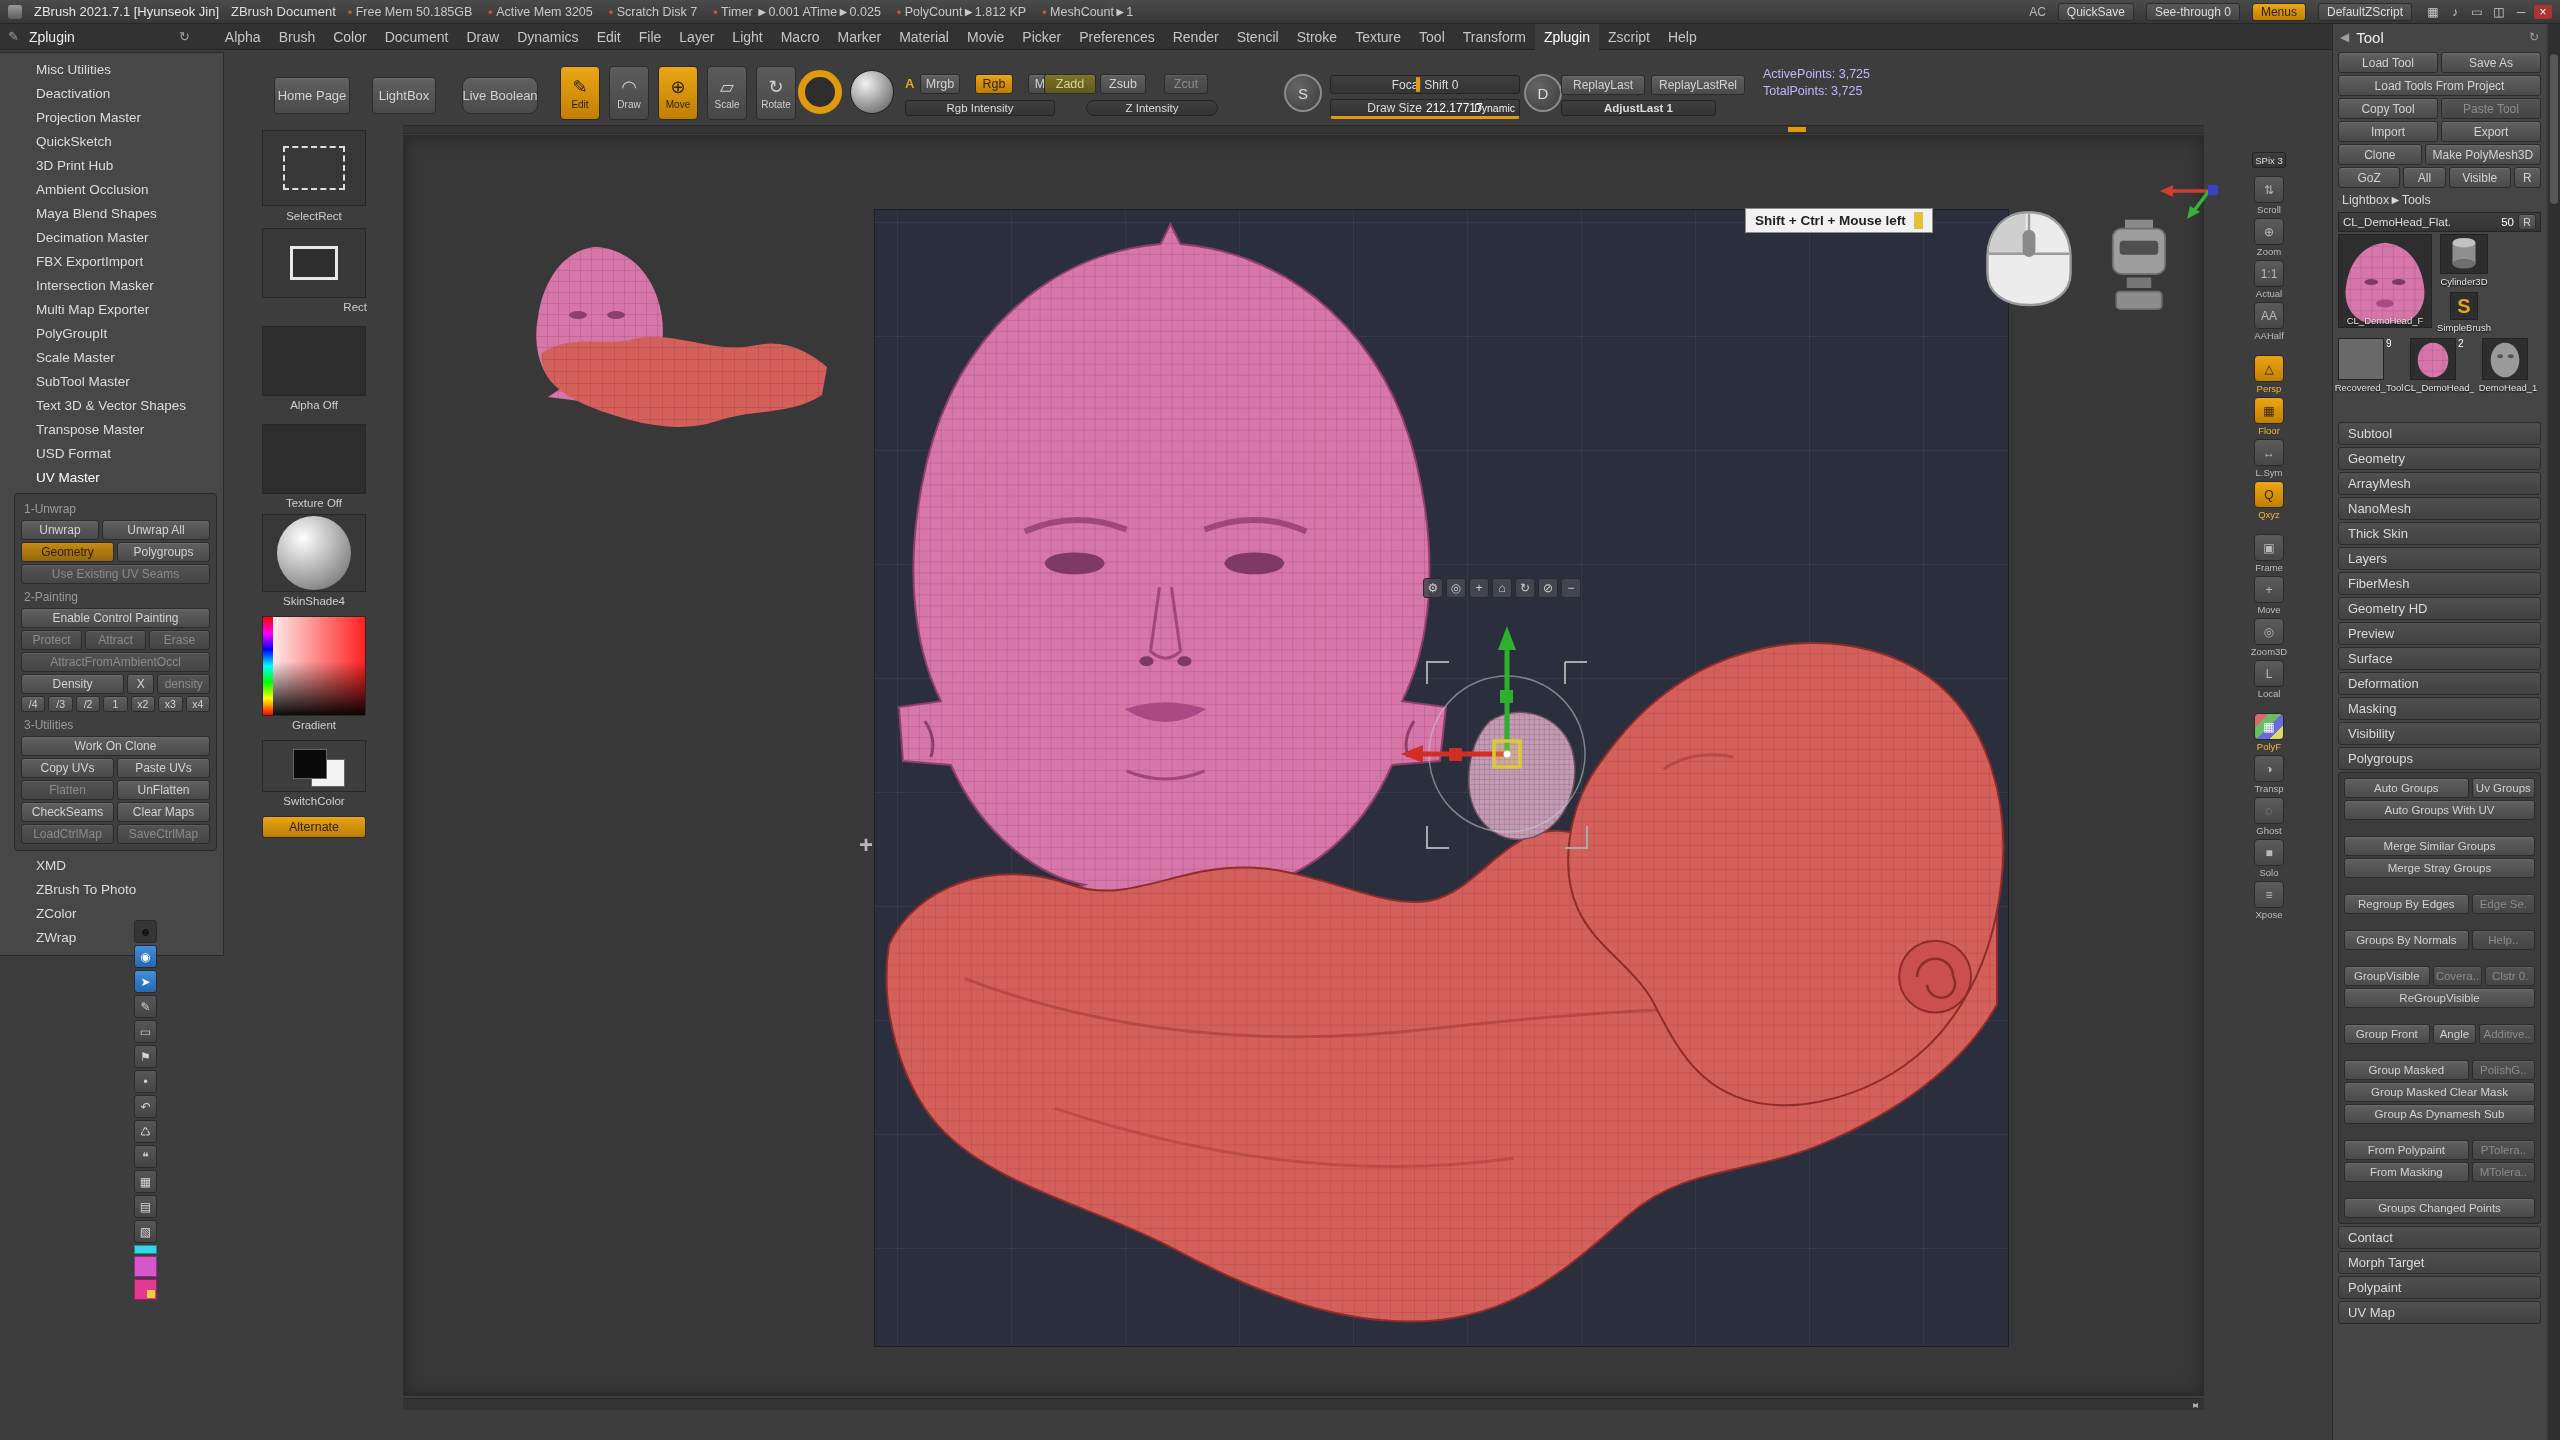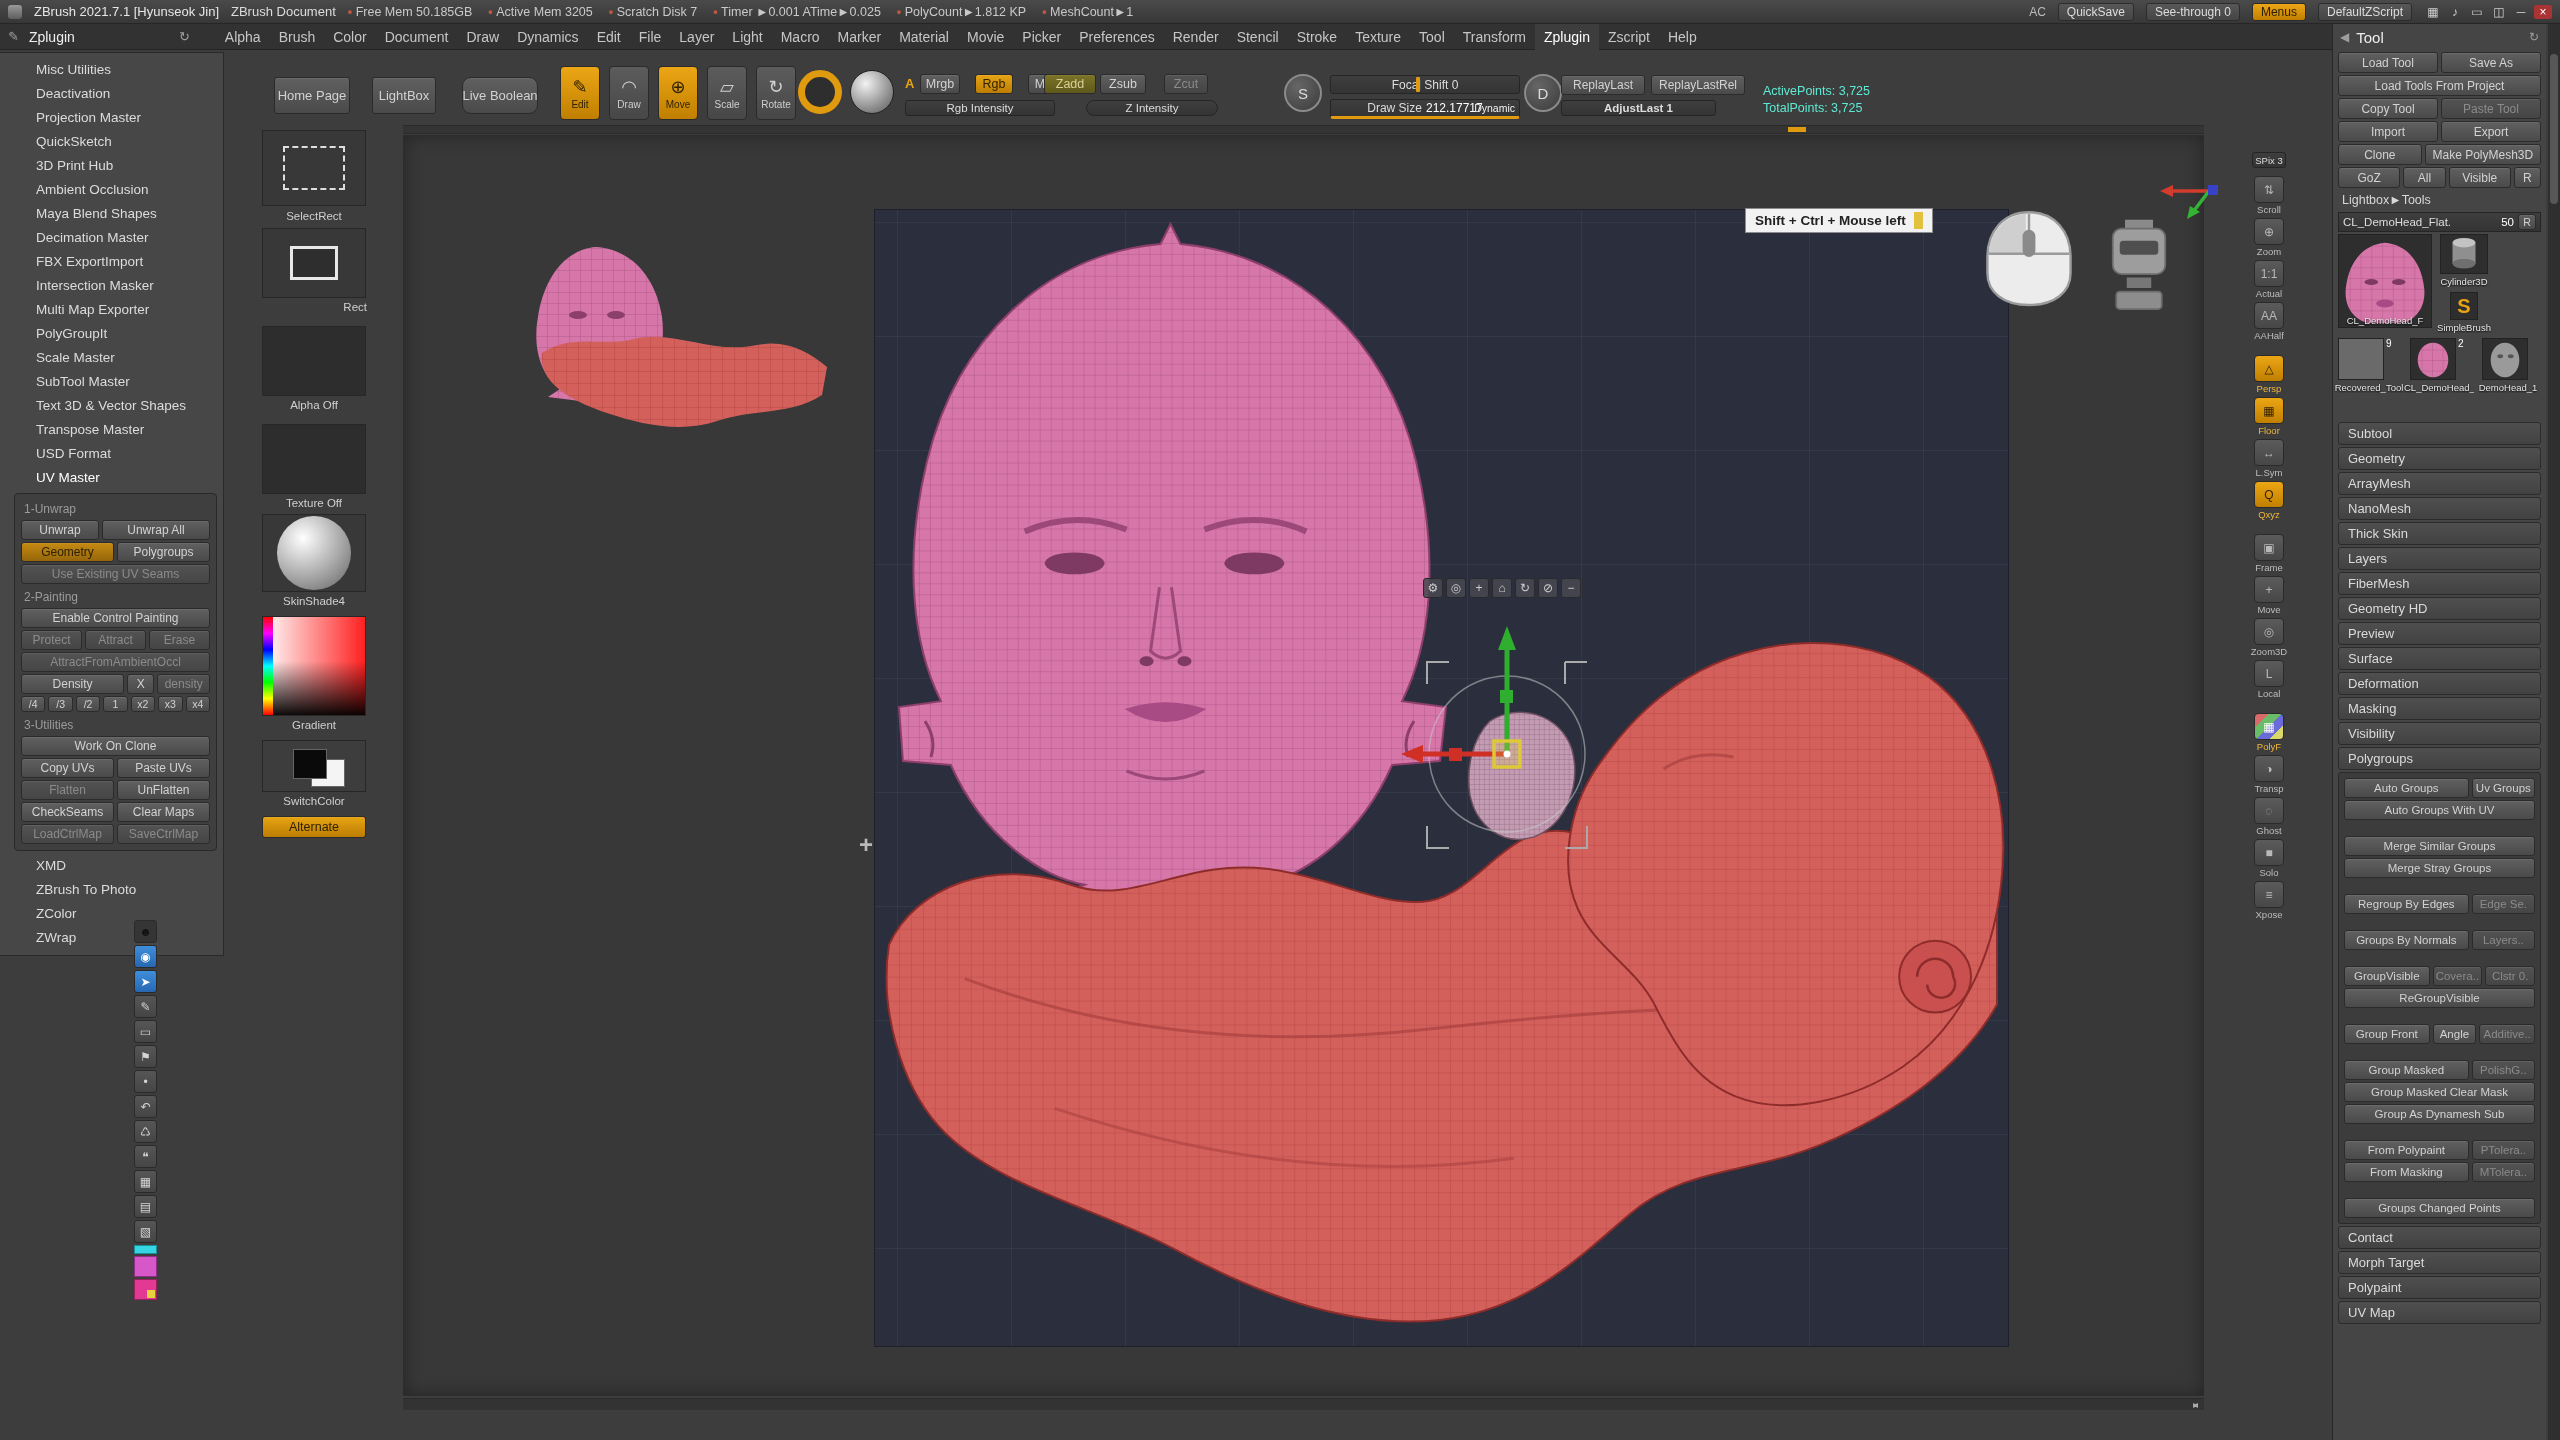--- a/index.html
+++ b/index.html
@@ -67,21 +67,21 @@
   .zint{position:absolute;left:1086px;top:50px;width:132px;height:16px;font-size:11.5px;border-radius:8px;}
   #s-circle{left:1284px;top:24px;width:38px;height:38px;font-size:15px;}
   #d-circle{left:1524px;top:24px;width:38px;height:38px;font-size:15px;}
   .focal{position:absolute;left:1330px;top:25px;width:190px;height:19px;}
   .drawsize{position:absolute;left:1330px;top:49px;width:190px;height:20px;border-bottom:3px solid #e09a10;font-size:12px;}
   .drawsize .dyn{position:absolute;right:4px;font-size:10.5px;color:#f2f2f2;}
   .drawsize .val{margin-left:4px;color:#fff;}
   .replay-row{position:absolute;left:1561px;top:25px;display:flex;gap:6px;}
   .replay-row .btn{height:20px;font-size:12px;}
   .adjlast{position:absolute;left:1561px;top:50px;width:155px;height:16px;font-size:11.5px;font-weight:bold;}
-  .points{position:absolute;left:1763px;top:33px;font-size:12.5px;color:#5eead4;line-height:17px;}
+  .points{position:absolute;left:1763px;top:16px;font-size:12.5px;color:#c4b5fd;line-height:17px;}
   #timeline{position:absolute;left:403px;top:125px;width:1801px;height:9px;background:#343434;
     border-top:1px solid #2a2a2a;border-bottom:1px solid #2a2a2a;}
   #timeline .mark{position:absolute;left:1385px;top:1px;width:18px;height:5px;background:#e09a10;}
 
   
   #zplugin-panel{position:absolute;left:0;top:52px;width:224px;background:#474747;
     border:1px solid #2a2a2a;border-left:none;padding:5px 0;z-index:6;}
   .zp-item{height:24px;line-height:24px;padding-left:36px;font-size:13.5px;color:#dcdcdc;}
   .zp-item.active{color:#ffffff;}
   #uvm{margin:3px 6px 3px 14px;background:#3f3f3f;border:1px solid #292929;border-radius:4px;padding:4px 3px;}
@@ -828,21 +828,21 @@
 
             <div class="btn pgbtn f2">Regroup By Edges</div>
 
             <div class="btn pgbtn dim f1">Edge Se.</div>
           </div>
 
         <div class="pg-row gap">
 
             <div class="btn pgbtn f2">Groups By Normals</div>
 
-            <div class="btn pgbtn dim f1">Layers..</div>
+            <div class="btn pgbtn dim f1">Help..</div>
           </div>
 
         <div class="pg-row gap">
 
             <div class="btn pgbtn f14">GroupVisible</div>
 
             <div class="btn pgbtn dim f08">Covera..</div>
 
             <div class="btn pgbtn dim f08">Clstr 0.</div>
           </div>

